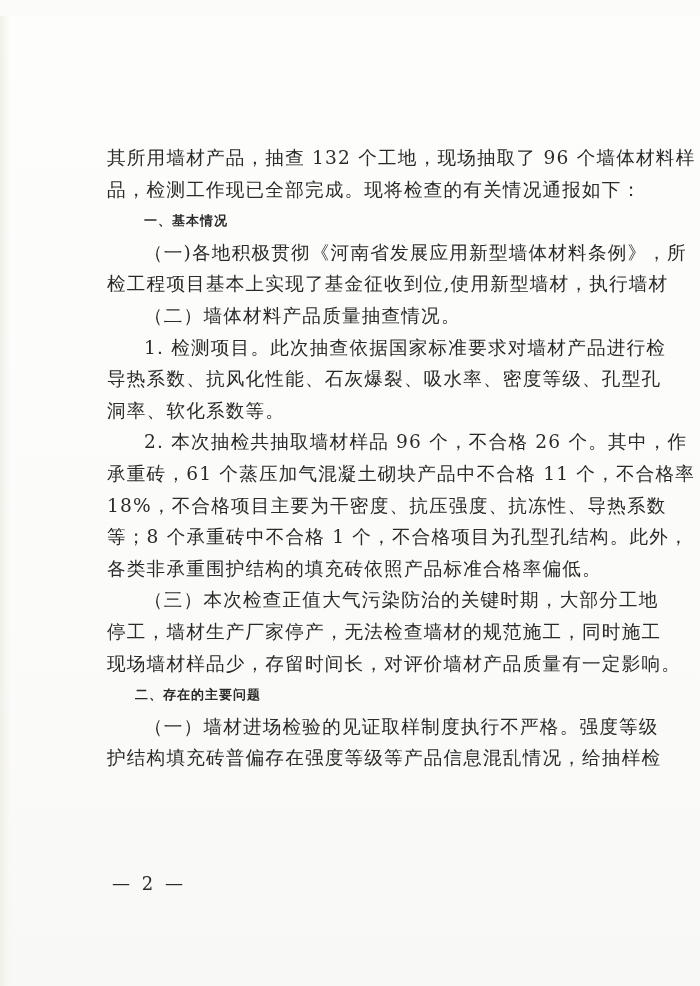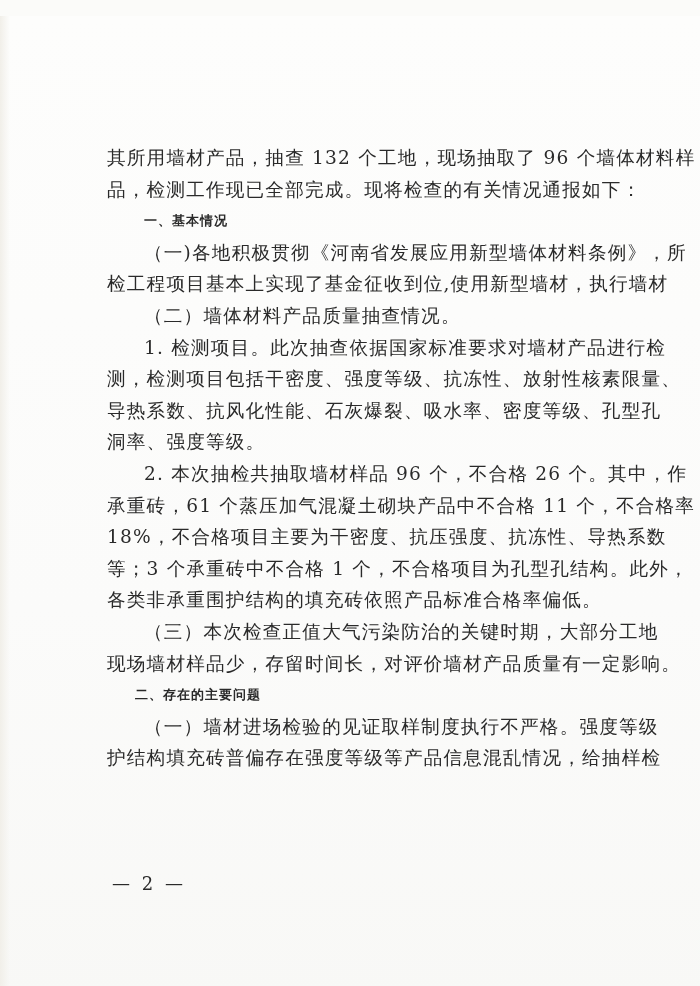--- a/index.html
+++ b/index.html
@@ -88,31 +88,31 @@
     <div class="line last">品，检测工作现已全部完成。现将检查的有关情况通报如下：</div>
 
     <div class="line heading h1-first">一、基本情况</div>
 
     <div class="line indent">（一)各地积极贯彻《河南省发展应用新型墙体材料条例》，所</div>
     <div class="line">检工程项目基本上实现了基金征收到位,使用新型墙材，执行墙材</div>
 
     <div class="line indent last">（二）墙体材料产品质量抽查情况。</div>
 
     <div class="line indent">1. 检测项目。此次抽查依据国家标准要求对墙材产品进行检</div>
-    <div class="line">测，检测项目包括干密度、强度等级、抗冻性、放射性核素限量、</div>
     <div class="line">导热系数、抗风化性能、石灰爆裂、吸水率、密度等级、孔型孔</div>
-    <div class="line last">洞率、强度等级。</div>
+    <div class="line last">洞率、软化系数等。</div>
 
     <div class="line indent">2. 本次抽检共抽取墙材样品 96 个，不合格 26 个。其中，作</div>
     <div class="line">承重砖，61 个蒸压加气混凝土砌块产品中不合格 11 个，不合格率</div>
     <div class="line">18%，不合格项目主要为干密度、抗压强度、抗冻性、导热系数</div>
-    <div class="line">等；3 个承重砖中不合格 1 个，不合格项目为孔型孔结构。此外，</div>
+    <div class="line">等；8 个承重砖中不合格 1 个，不合格项目为孔型孔结构。此外，</div>
     <div class="line last">各类非承重围护结构的填充砖依照产品标准合格率偏低。</div>
 
     <div class="line indent">（三）本次检查正值大气污染防治的关键时期，大部分工地</div>
+    <div class="line">停工，墙材生产厂家停产，无法检查墙材的规范施工，同时施工</div>
     <div class="line last">现场墙材样品少，存留时间长，对评价墙材产品质量有一定影响。</div>
 
     <div class="line heading h1-second">二、存在的主要问题</div>
 
     <div class="line indent">（一）墙材进场检验的见证取样制度执行不严格。强度等级</div>
     <div class="line">护结构填充砖普偏存在强度等级等产品信息混乱情况，给抽样检</div>
 
   </div>
 
   <div class="page-number">— 2 —</div>

